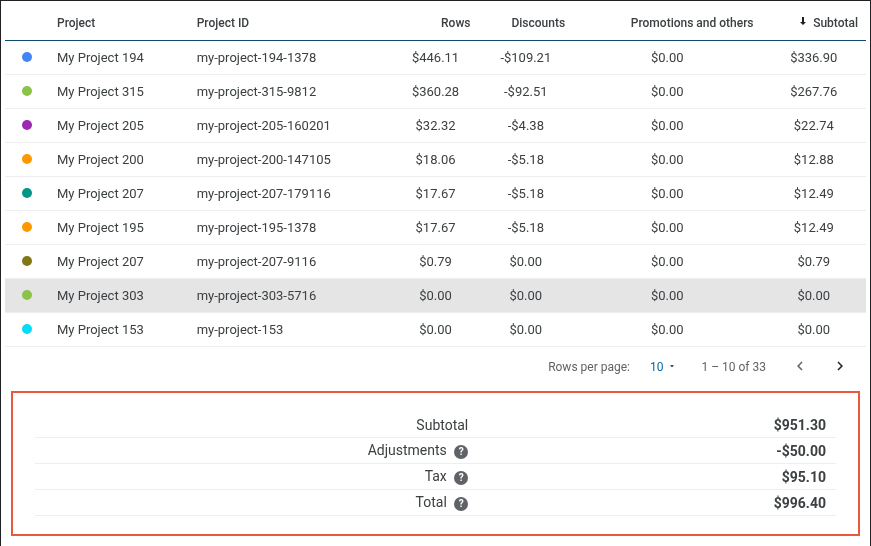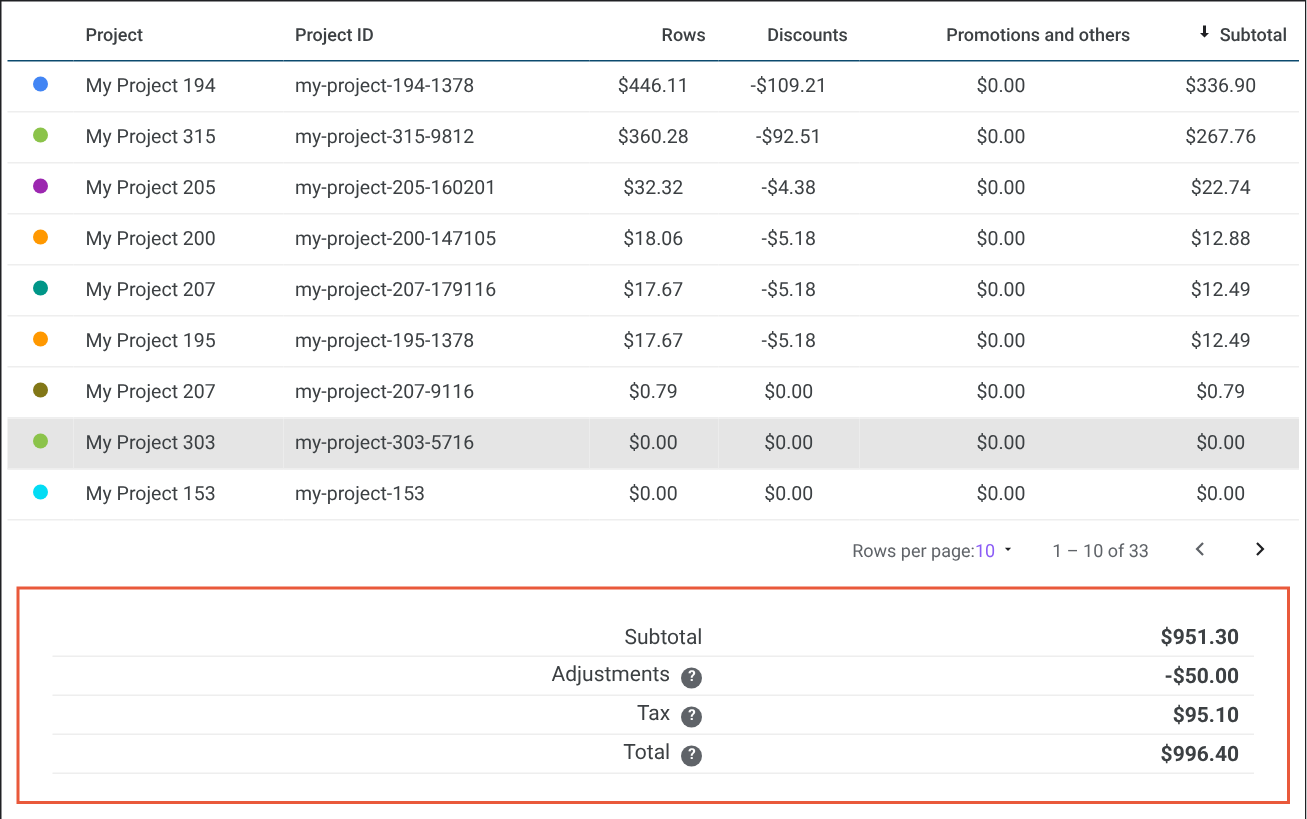--- a/index.html
+++ b/index.html
@@ -8,22 +8,22 @@
     table { width: 100%; border-collapse: collapse; }
     thead th { text-align: left; font-weight: 500; padding: 10px 8px; color: #3c4043; font-size: 12px; border-bottom: 1px solid #0c4a6e;}
     thead th.r { text-align: right; }
     thead th .sort { display: inline-flex; align-items: center; justify-content: flex-end; gap: 4px; }
     tbody td { padding: 9px 8px; border-bottom: 1px solid #eeeeee; font-size: 13px; color: #3c4043; vertical-align: middle; }
     tbody td.r { text-align: center; }
     tbody tr.highlight td { background: #e5e5e5; }
     tbody td:first-child { width: 44px; text-align: center; }
     .dot { width: 10px; height: 10px; border-radius: 50%; display: inline-block; }
     .pagination { display: flex; justify-content: flex-end; align-items: center; gap: 24px; padding: 10px 16px 8px; font-size: 12px; color: #5f6368; }
-    .pagination .rpp { display: flex; align-items: center; }
-    .pagination .select { display: inline-flex; align-items: center; gap: 4px; color: #8b5cf6; cursor: pointer; }
+    .pagination .rpp { display: flex; align-items: center; gap: 20px; }
+    .pagination .select { display: inline-flex; align-items: center; gap: 4px; color: #0369a1; cursor: pointer; }
     .pagination .navbtns { display: flex; align-items: center; gap: 20px; }
     .navbtn { width: 20px; height: 20px; display: inline-flex; align-items: center; justify-content: center; cursor: pointer; }
     .summary-box { margin: 6px 6px 8px; border: 2px solid #e9593b; padding: 20px 22px 18px; }
     .summary-table { margin-left: auto; }
     .summary-table td { padding: 4px 10px; font-size: 14px; color: #3c4043; vertical-align: middle; }
     .summary-table td:first-child { text-align: right; font-weight: 400; }
     .summary-table td:last-child { text-align: right; font-weight: 700; width: 80px; }
     .helpicon { display: inline-flex; width: 14px; height: 14px; border-radius: 50%; background: #5f6368; color: #fff; font-size: 10px; font-weight: 700; align-items: center; justify-content: center; margin-left: 4px; line-height: 1; }
     .chev { display: inline-block; }
   </style>

